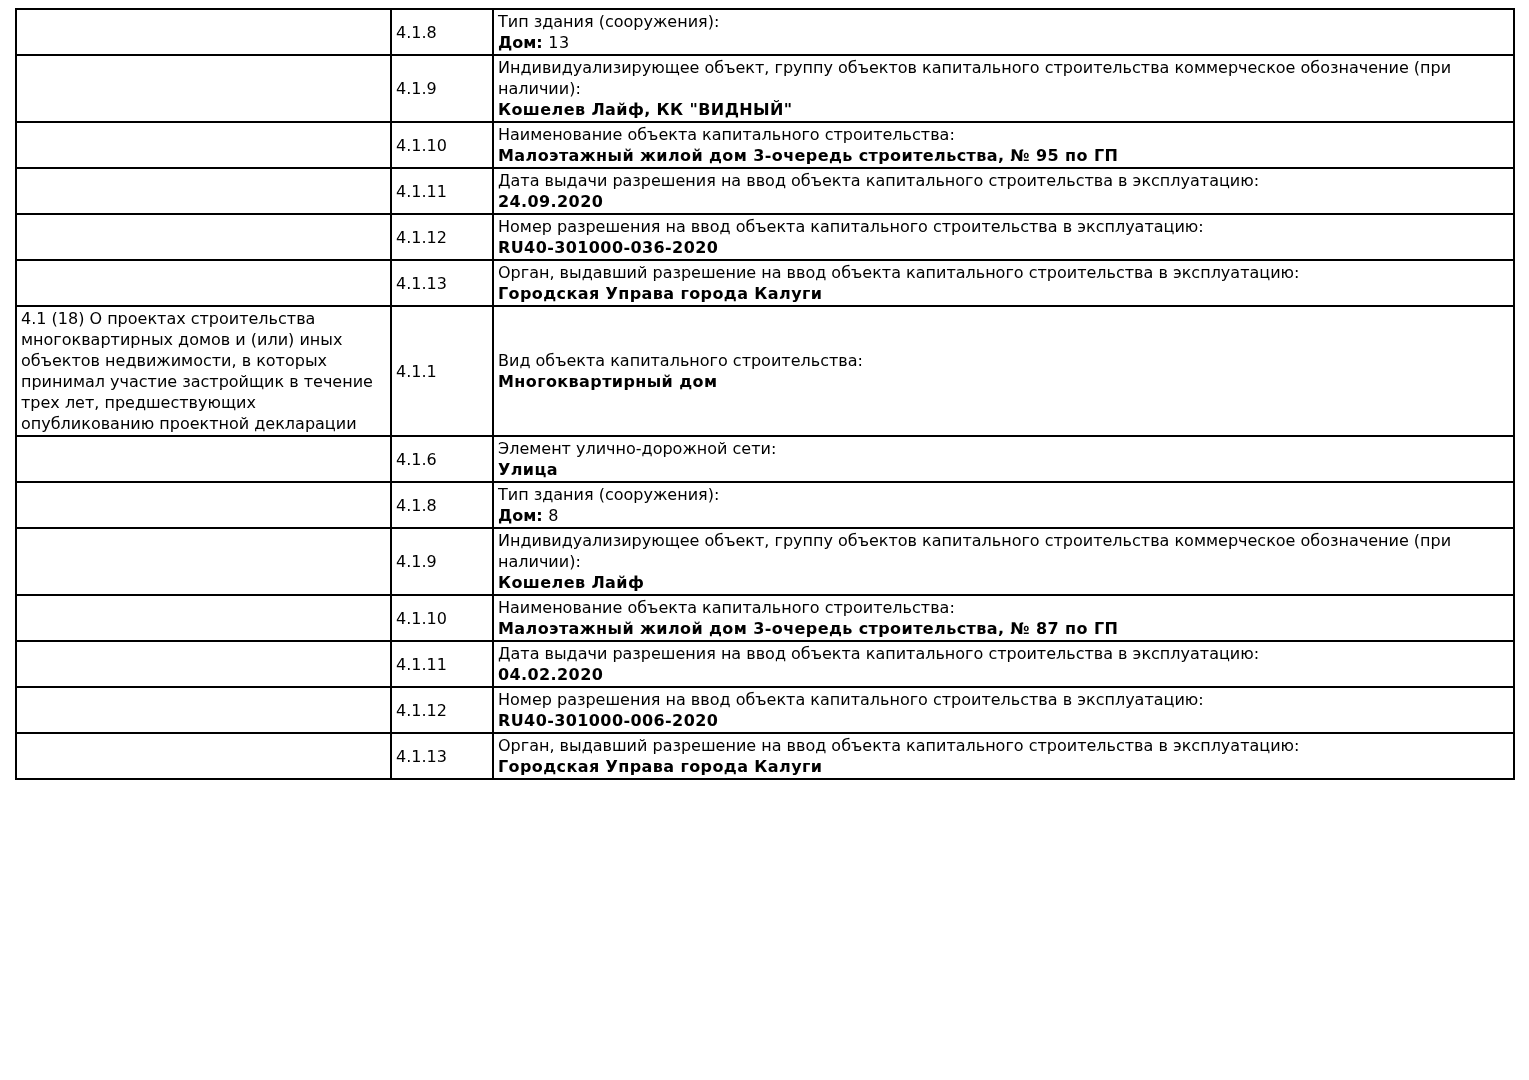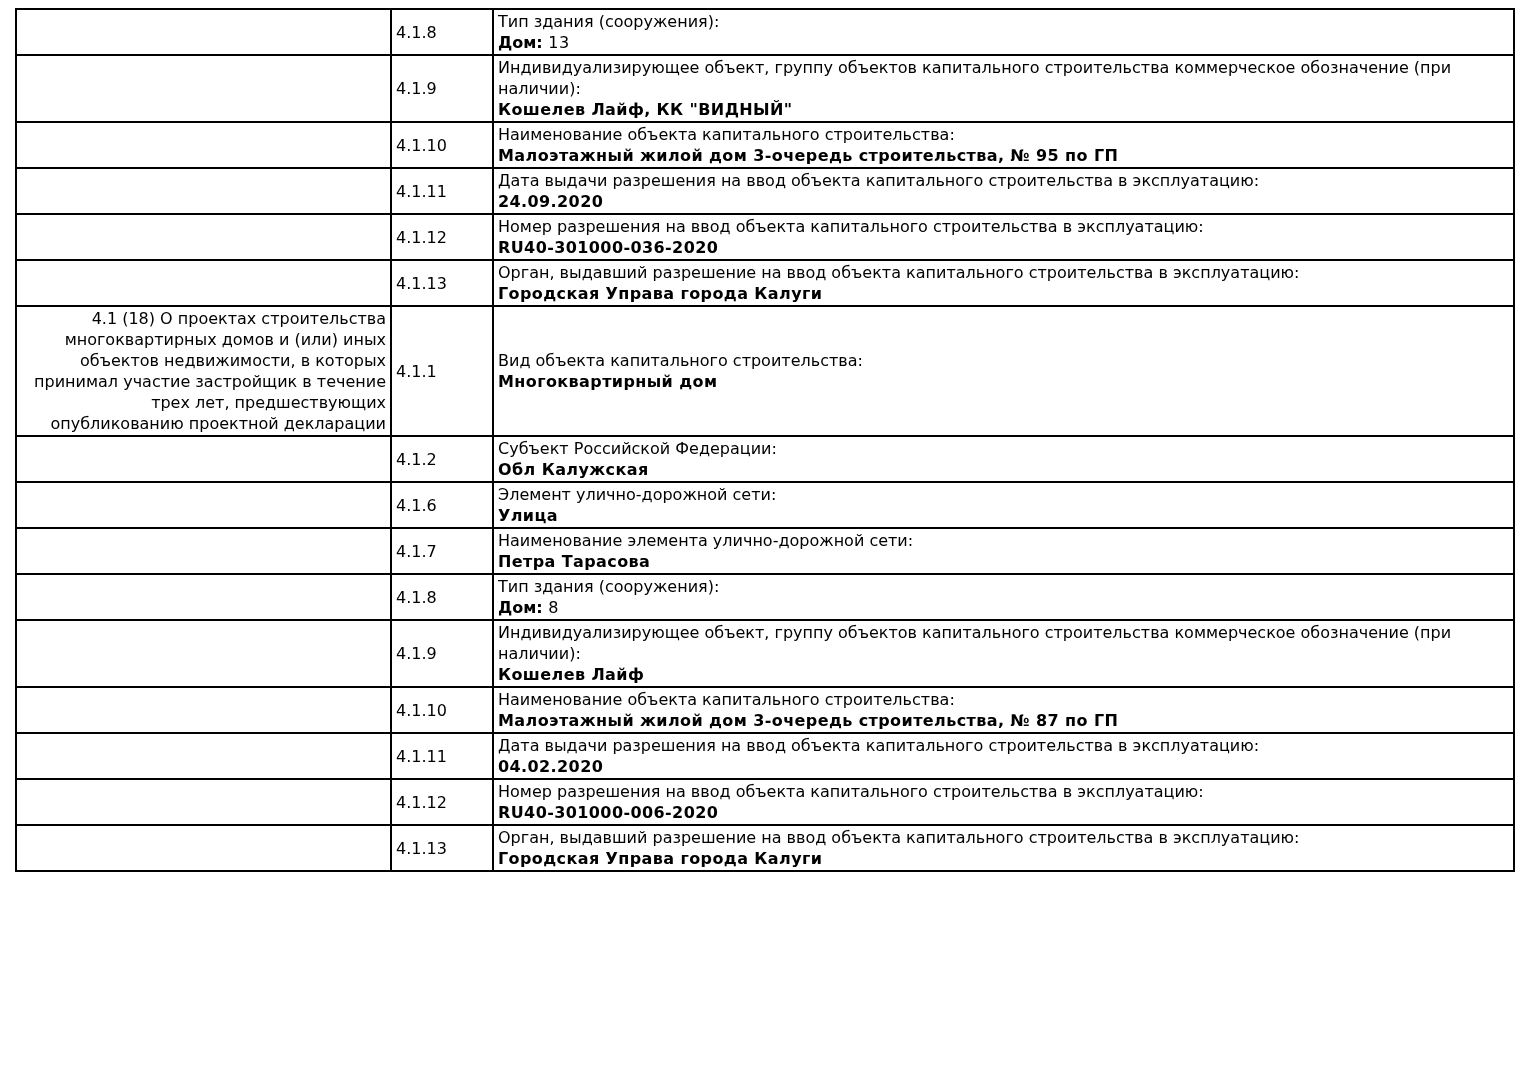--- a/index.html
+++ b/index.html
@@ -28,21 +28,20 @@
     border: 2px solid #000000;
     padding: 1px 4px;
     vertical-align: middle;
     font-size: 16px;
     line-height: 21px;
     overflow: hidden;
   }
   td.col-left {
     vertical-align: top;
     padding-top: 2px;
-    text-align: right;
   }
   td.col-num {
     padding-left: 5px;
   }
   .field-label {
     font-weight: normal;
   }
   .field-value {
     font-weight: bold;
     letter-spacing: 0.4px;
@@ -121,40 +120,24 @@
             <div>4.1 (18) О проектах строительства многоквартирных домов и (или) иных объектов недвижимости, в которых принимал участие застройщик в течение трех лет, предшествующих опубликованию проектной декларации</div>
           </td>
           <td class="col-num">4.1.1</td>
           <td class="col-text">
             <div class="field-label">Вид объекта капитального строительства:</div>
             <div class="field-value">Многоквартирный дом</div>
           </td>
         </tr>
         <tr style="height: 46px;">
           <td class="col-left"></td>
-          <td class="col-num">4.1.2</td>
-          <td class="col-text">
-            <div class="field-label">Субъект Российской Федерации:</div>
-            <div class="field-value">Обл Калужская</div>
-          </td>
-        </tr>
-        <tr style="height: 46px;">
-          <td class="col-left"></td>
           <td class="col-num">4.1.6</td>
           <td class="col-text">
             <div class="field-label">Элемент улично-дорожной сети:</div>
             <div class="field-value">Улица</div>
-          </td>
-        </tr>
-        <tr style="height: 46px;">
-          <td class="col-left"></td>
-          <td class="col-num">4.1.7</td>
-          <td class="col-text">
-            <div class="field-label">Наименование элемента улично-дорожной сети:</div>
-            <div class="field-value">Петра Тарасова</div>
           </td>
         </tr>
         <tr style="height: 45px;">
           <td class="col-left"></td>
           <td class="col-num">4.1.8</td>
           <td class="col-text">
             <div class="field-label">Тип здания (сооружения):</div>
             <div><span class="plain">Дом: </span><span class="bold">8</span></div>
           </td>
         </tr>

